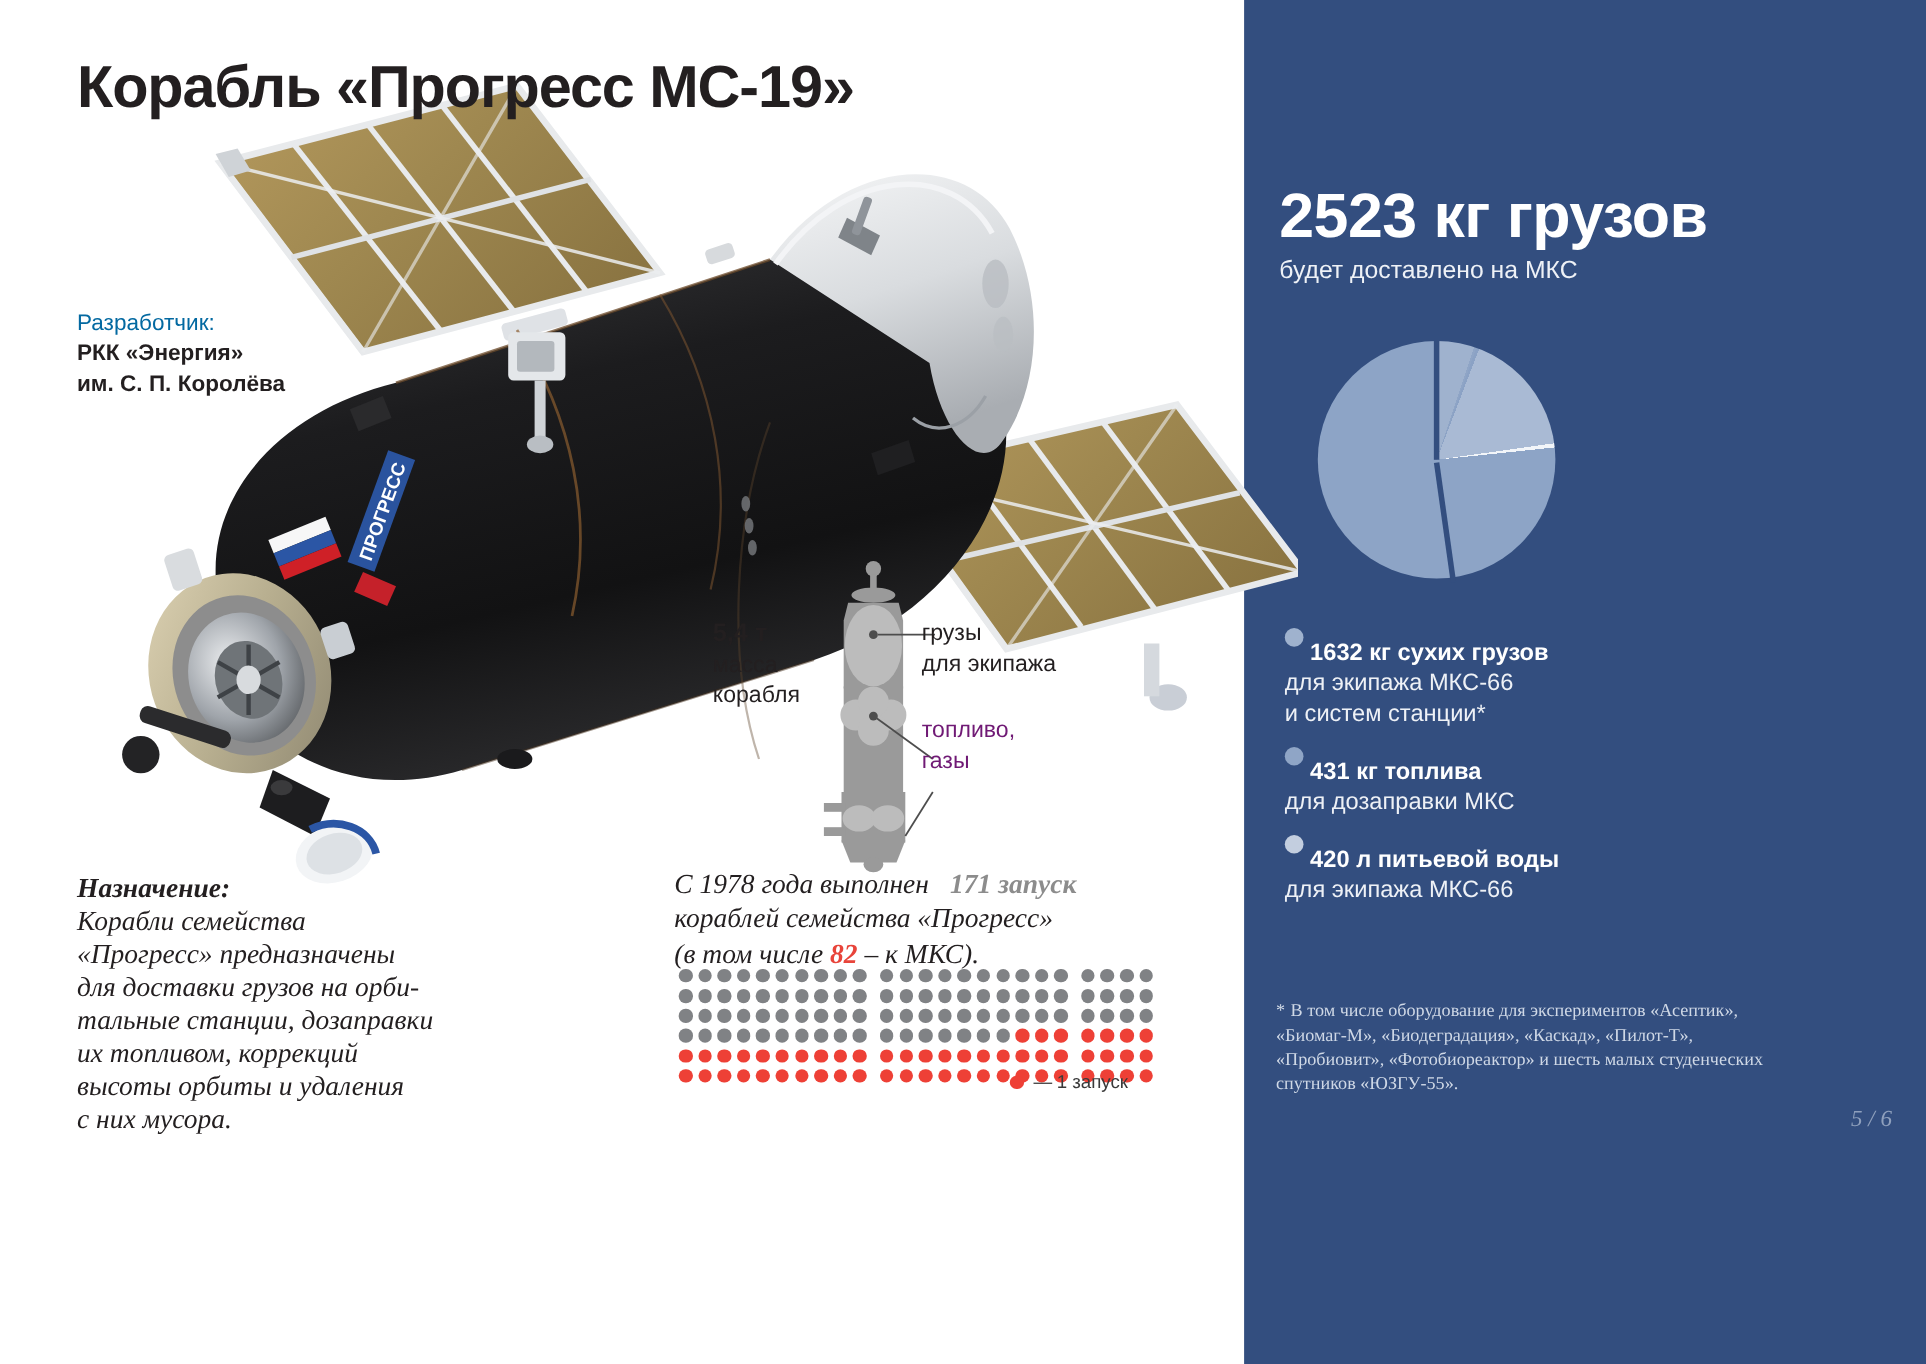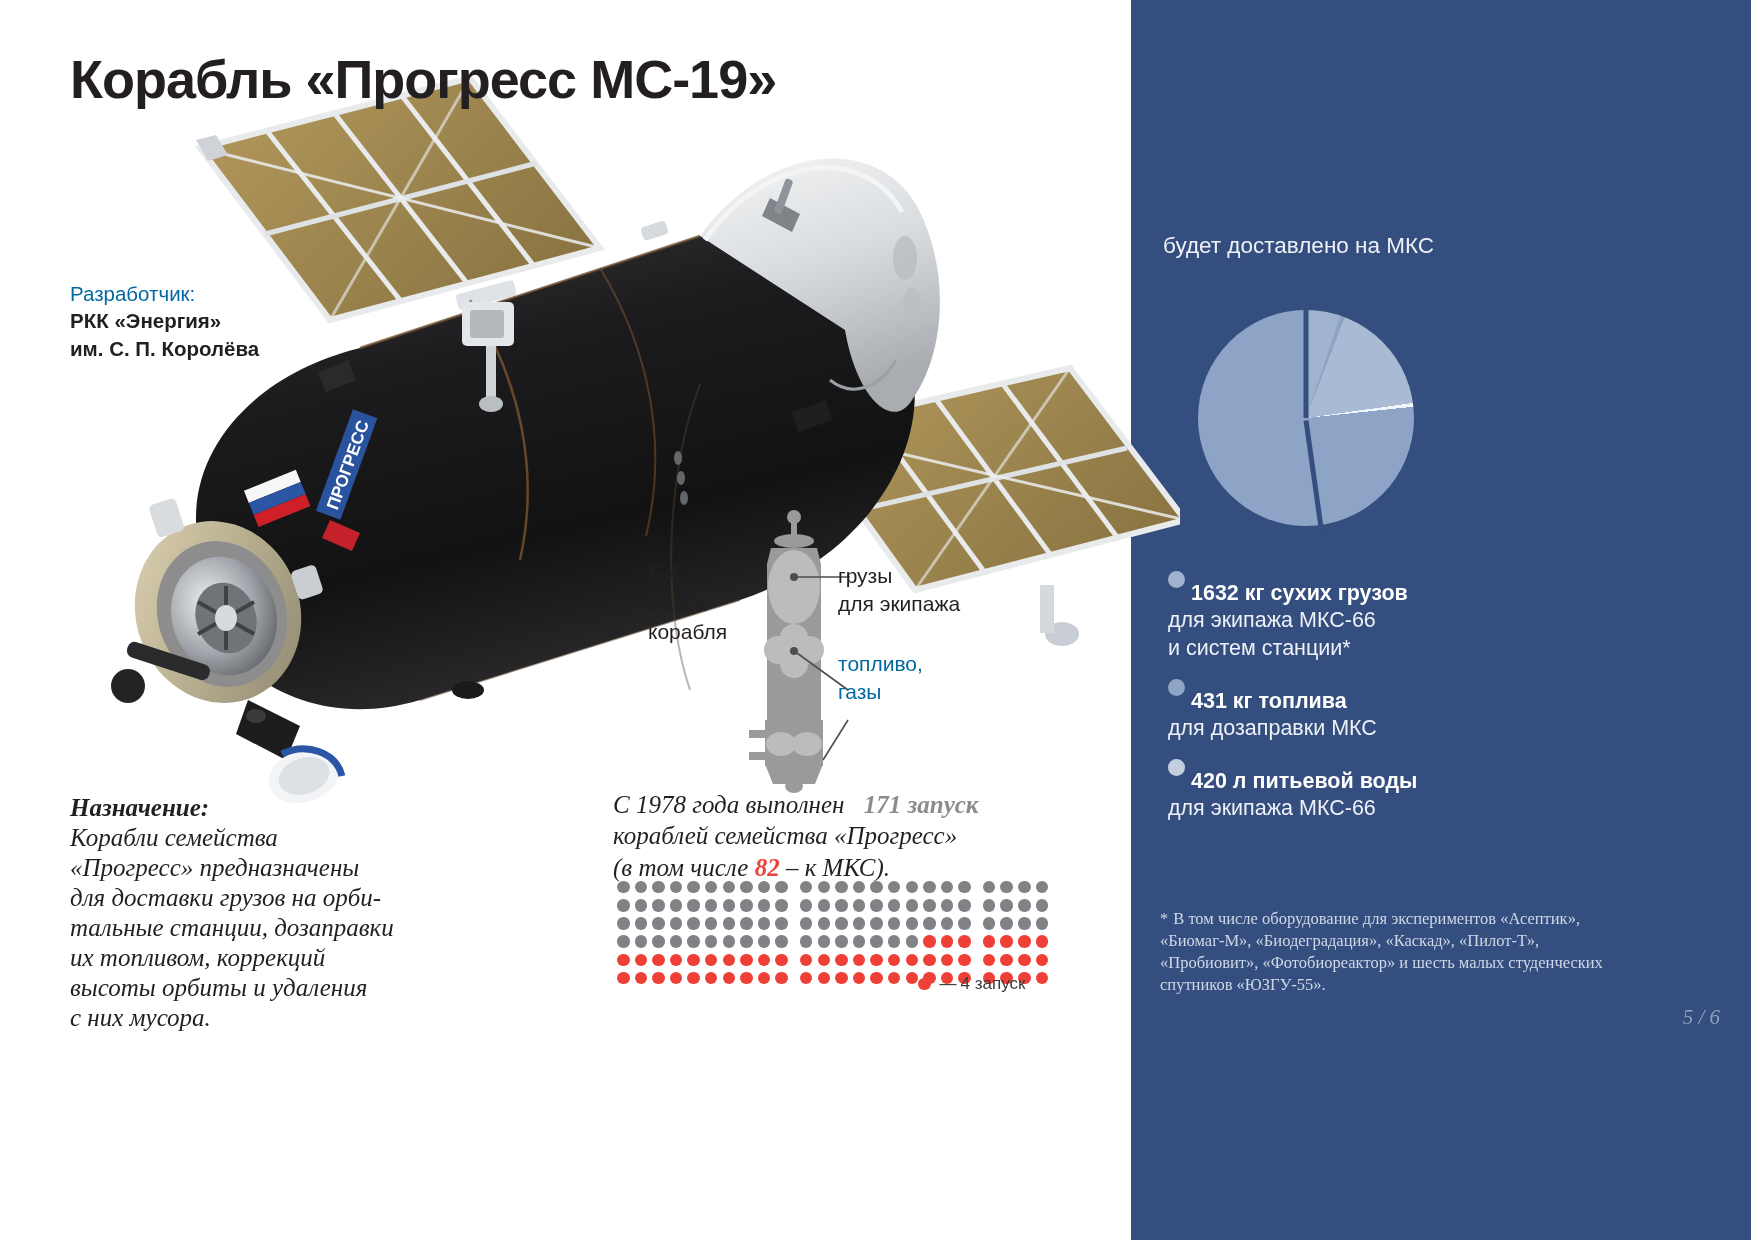--- a/index.html
+++ b/index.html
@@ -115,21 +115,21 @@
     font-size:21px; line-height:1.32; color:#231f20; z-index:5;
   }
   #mass-label b{ font-size:23px; font-weight:700; }
 
   #lbl-cargo{
     position:absolute; left:838px; top:562px; width:180px;
     font-size:21px; line-height:1.32; color:#231f20; z-index:5;
   }
   #lbl-fuel{
     position:absolute; left:838px; top:650px; width:180px;
-    font-size:21px; line-height:1.32; color:#0369a1; z-index:5;
+    font-size:21px; line-height:1.32; color:#701a75; z-index:5;
   }
 
   
   #launch-text{
     position:absolute; left:613px; top:789px; width:460px;
     font-family:"Liberation Serif", serif; font-style:italic;
     font-size:25px; line-height:1.25; color:#231f20; z-index:5;
   }
   #launch-text .grey{ color:#8c8c8c; font-weight:700;margin-left:13px; }
   #launch-text .red{ color:#e8443a; font-weight:700; }
@@ -536,25 +536,26 @@
         <span class="dot r"></span>
         <span class="dot r"></span>
         <span class="dot r"></span>
         <span class="dot r"></span>
       </div>
     </div>
 
   <div id="dot-legend">
     <span class="dot r"></span>
     <span class="dash">—</span>
-    <span>4 запуск</span>
+    <span>1 запуск</span>
   </div>
 
   <div id="blue-panel"></div>
 
+  <div id="big-number">2523 кг грузов</div>
   <div id="big-sub">будет доставлено на МКС</div>
 
   <div id="pie-wrap">
     <div id="pie"></div>
     <div id="pie-gap"></div>
     <div id="pie-gap2"></div>
   </div>
 
   <div class="bullet-item" id="bi0">
     <span class="bullet-dot" style="background: rgb(159, 178, 206);"></span>

